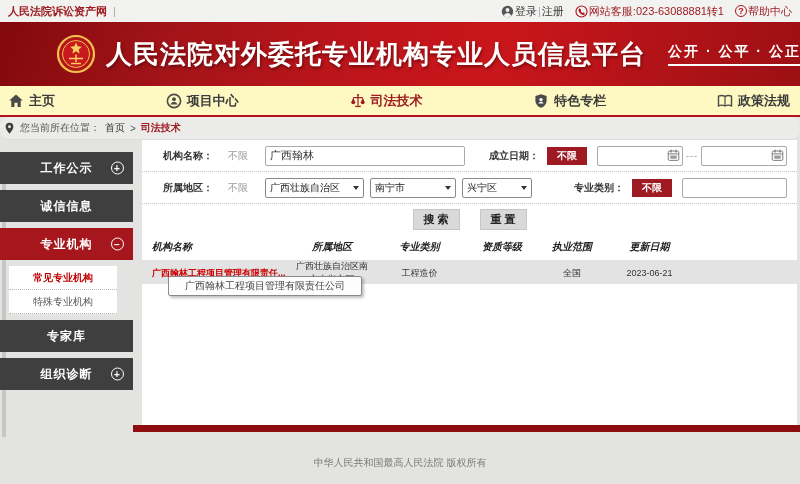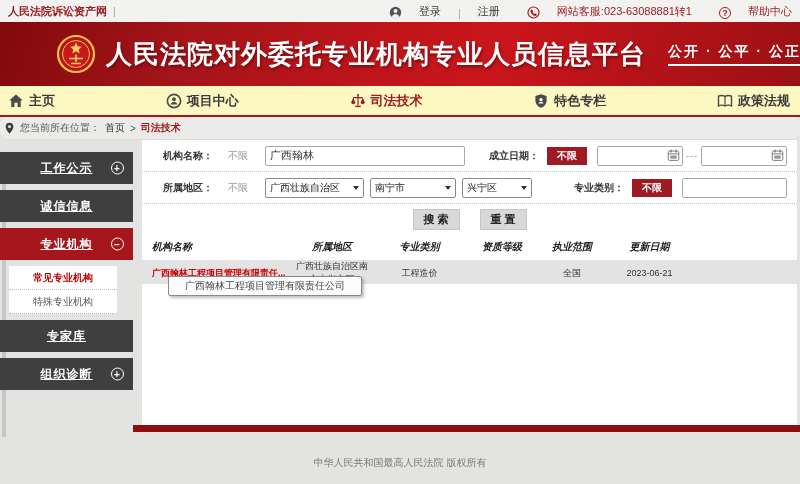--- a/index.html
+++ b/index.html
@@ -4,21 +4,21 @@
 <style>
   * { margin:0; padding:0; box-sizing:border-box; }
   html,body { width:800px; height:484px; overflow:hidden; }
   body { font-family:"Liberation Sans","DejaVu Sans",sans-serif; background:#e3e3e1; color:#333; }
 
   
   .topbar { height:22px; background:#f2f2f0; display:flex; align-items:center; padding:0 8px; font-size:11px; }
   .topbar-left { display:flex; align-items:center; gap:6px; }
   .site-name { color:#9e1c22; font-weight:bold; cursor:pointer; }
   .tb-sep { color:#aaa; }
-  .topbar-right { margin-left:auto; display:flex; align-items:flex-end; gap:17px; }
+  .topbar-right { margin-left:auto; display:flex; align-items:center; gap:1px; }
   .tb-link { color:#3a3a3a; cursor:pointer; }
   .tb-red { color:#9e1c22; cursor:pointer; }
   .tb-red-text { color:#9e1c22; }
   .icon13 { width:13px; height:13px; display:inline-block; vertical-align:middle; }
   .circle-q { width:12px; height:12px; border:1px solid #ae1418; border-radius:50%; color:#ae1418;
               font-size:9px; font-weight:bold; display:inline-flex; align-items:center; justify-content:center; }
   .gap-l { margin-left:10px; }
 
   
   .header { height:64px; background:linear-gradient(108deg,#82090c 0%,#a31419 22%,#c0151b 48%,#c9161c 62%,#9c1014 100%);
@@ -43,21 +43,21 @@
                 gap:5px; padding:0 8px 0 4px; font-size:10px; color:#555;border-radius:8px; }
   .bc-home { color:#333; cursor:pointer; }
   .bc-current { color:#9e1c22; font-weight:bold; }
 
   
   .content { height:285px; display:flex; position:relative; }
   .sidebar { width:133px; flex:0 0 133px; padding-top:12px; position:relative; }
   .sidebar::before { content:""; position:absolute; left:2px; top:12px; bottom:-12px; width:4px; background:#c6c6c4; }
   .side-item { position:relative; height:32px; margin-bottom:6px; background:#3f3f3f; color:#fff;
                font-size:12px; font-weight:bold; letter-spacing:1px; display:flex; align-items:center;
-               justify-content:center; cursor:pointer; z-index:1;text-decoration:underline; }
+               justify-content:center; cursor:pointer; z-index:1; }
   .side-item.red { background:#a6171d; }
   .side-toggle { position:absolute; right:9px; top:50%; transform:translateY(-50%); width:13px; height:13px;
                  border:1.5px solid #fff; border-radius:50%; font-size:10px; font-weight:bold;
                  display:flex; align-items:center; justify-content:center; line-height:1; }
   .submenu { margin:0 16px 6px 9px; background:#fff; position:relative; z-index:1; }
   .submenu-item { height:24px; display:flex; align-items:center; justify-content:center; font-size:10px;
                   color:#555; border-bottom:1px dotted #bbb; cursor:pointer; }
   .submenu-item.active { color:#c00000; font-weight:bold; }
 
   .main { flex:1; background:#fff; margin:0 3px 0 9px; position:relative; }

